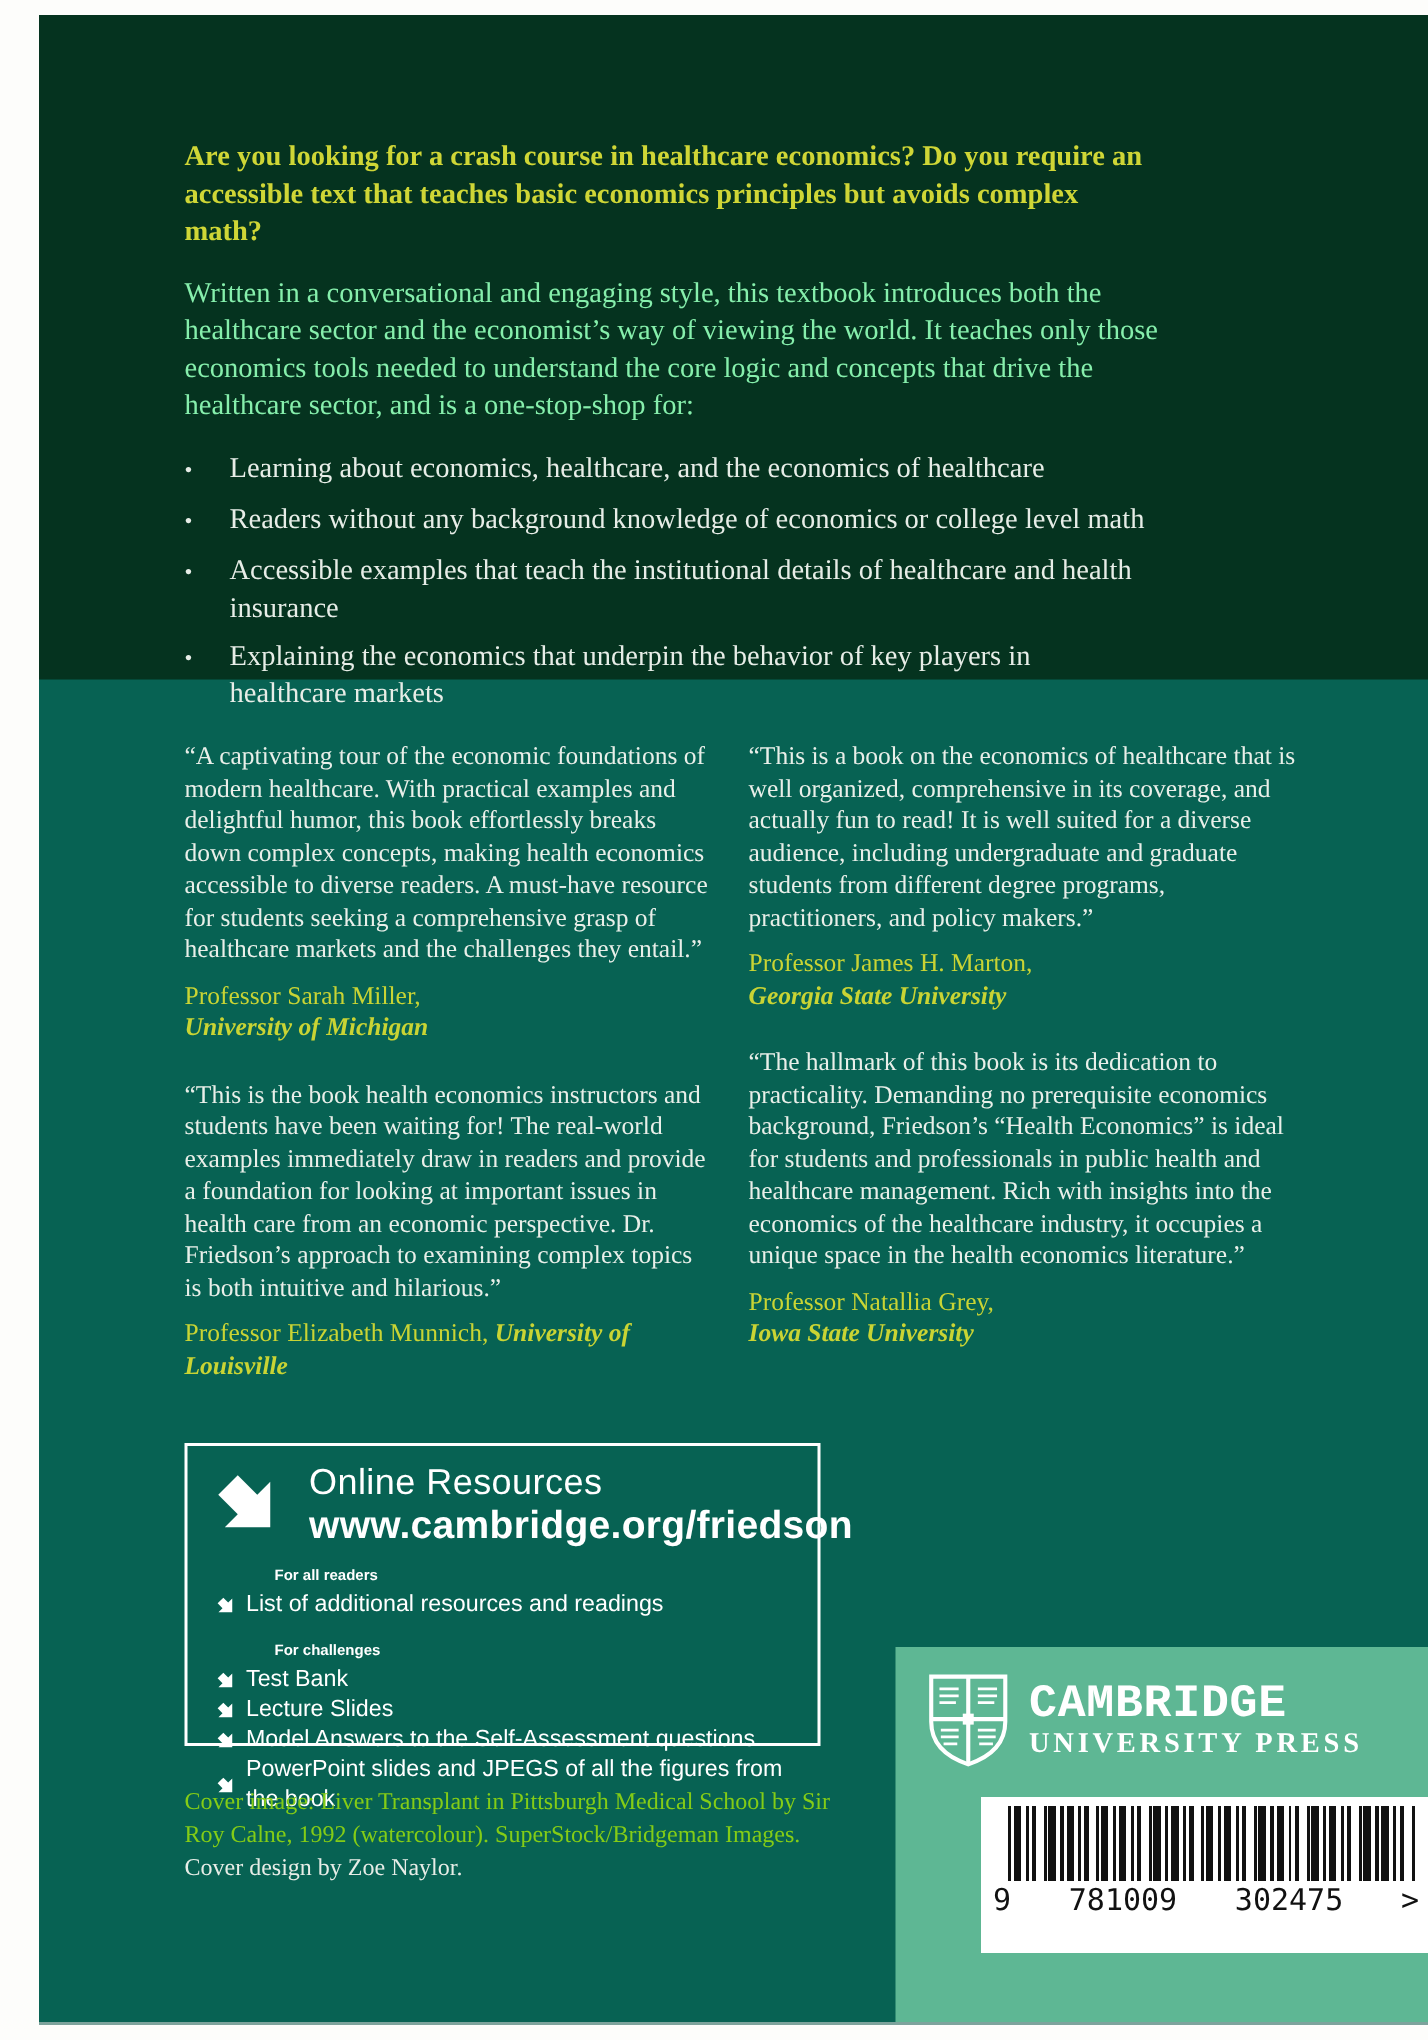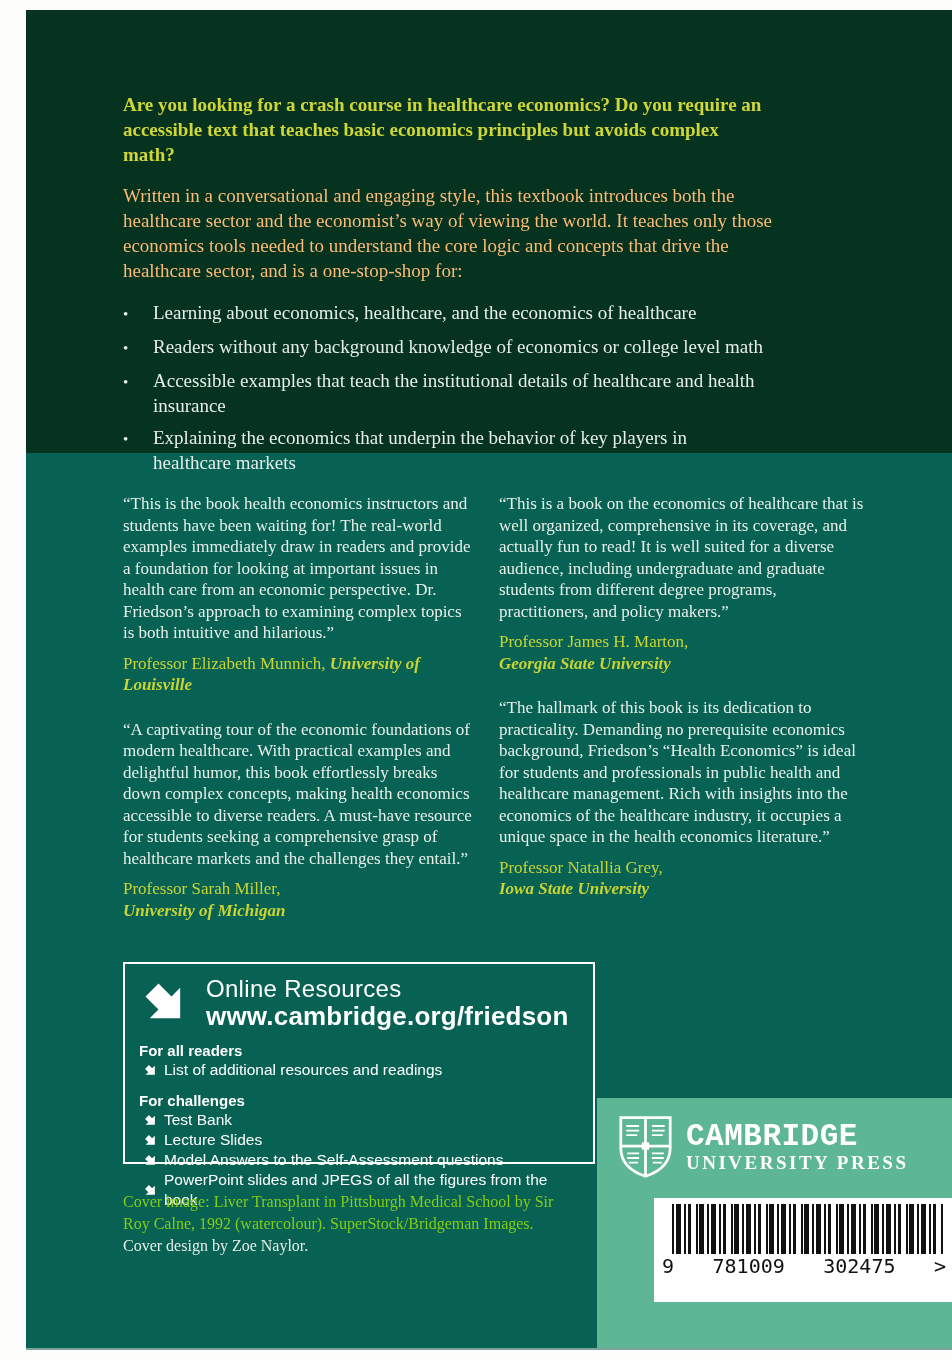--- a/index.html
+++ b/index.html
@@ -15,21 +15,21 @@
 
   
   .top-panel {
     position:absolute; left:0; top:0; right:0; height:443px;
     background:#05331f; padding:82px 0 0 97px;
   }
   .intro {
     width:648px; color:#cfd636; font-size:19px; line-height:25px; font-weight:bold;
   }
   .synopsis {
-    width:660px; color:#fdba74; font-size:19px; line-height:25px; margin-top:16px;
+    width:660px; color:#86efac; font-size:19px; line-height:25px; margin-top:16px;
   }
   ul.bullets { list-style:none; margin-top:17px; width:660px; }
   ul.bullets li {
     display:flex; color:#e7ede7; font-size:19px; line-height:25px; margin-bottom:7px;
   }
   ul.bullets .dot { width:30px; flex:0 0 30px; font-size:15px; padding-top:2px; }
   ul.bullets .btxt { width:615px; }
 
   
   .quotes {
@@ -41,30 +41,30 @@
   .quote {
     color:#e9efe9; font-size:17px; line-height:21.5px;
   }
   .attr { margin-top:8px; color:#c9d434; font-size:17px; line-height:21.5px; }
   .attr .affil { font-style:italic; font-weight:bold; }
   .quote + .attr { margin-top:9px; }
   .qblock + .qblock { margin-top:23px; }
 
   
   .resources-box {
-    position:absolute; left:97px; top:952px; width:472px; height:202px;
+    position:absolute; left:97px; top:952px; width:424px; height:202px;
     border:2px solid #ffffff; background:transparent; color:#ffffff;
     font-family:"Liberation Sans", sans-serif; padding:11px 10px 0 14px;
   }
   .res-header { display:flex; align-items:center; gap:15px; }
   .big-arrow { flex:0 0 52px; width:52px; height:52px; }
   .res-title { font-size:24px; line-height:27px; letter-spacing:.3px; }
   .res-url   { font-size:26px; line-height:28px; font-weight:bold; letter-spacing:.2px; }
   .res-section { margin-top:11px; }
-  .res-heading { font-weight:bold; font-size:15px; line-height:19px; }
+  .res-heading { font-weight:bold; font-size:10px; line-height:19px; margin-left:44px; }
   .res-item { display:flex; align-items:center; gap:7px; font-size:15.5px; line-height:20px; margin-left:5px; }
   .sm-arrow { width:13px; height:13px; flex:0 0 13px; }
 
   
   .credits {
     position:absolute; left:97px; top:1181px; width:436px;
     font-size:16px; line-height:22px;
   }
   .credits .img-credit { color:#84cc16; }
   .credits .design-credit { color:#e7ede7; display:block;font-family:Liberation Serif, serif; }
@@ -123,26 +123,26 @@
         <li>
           <span class="dot">•</span>
           <span class="btxt">Explaining the economics that underpin the behavior of key players in healthcare markets</span>
         </li>
       </ul>
     </section>
 
     <section class="quotes">
       <div class="qcol-left">
         <div class="qblock">
+          <p class="quote">“A captivating tour of the economic foundations of modern healthcare. With practical examples and delightful humor, this book effortlessly breaks down complex concepts, making health economics accessible to diverse readers. A must-have resource for students seeking a comprehensive grasp of healthcare markets and the challenges they entail.”</p>
+          <p class="attr"><span>Professor Sarah Miller,</span><br><span class="affil">University of Michigan</span></p>
+        </div>
+        <div class="qblock">
           <p class="quote">“This is the book health economics instructors and students have been waiting for! The real-world examples immediately draw in readers and provide a foundation for looking at important issues in health care from an economic perspective. Dr. Friedson’s approach to examining complex topics is both intuitive and hilarious.”</p>
           <p class="attr"><span>Professor Elizabeth Munnich, </span><span class="affil">University of Louisville</span></p>
-        </div>
-        <div class="qblock">
-          <p class="quote">“A captivating tour of the economic foundations of modern healthcare. With practical examples and delightful humor, this book effortlessly breaks down complex concepts, making health economics accessible to diverse readers. A must-have resource for students seeking a comprehensive grasp of healthcare markets and the challenges they entail.”</p>
-          <p class="attr"><span>Professor Sarah Miller,</span><br><span class="affil">University of Michigan</span></p>
         </div>
       </div>
       <div class="qcol-right">
         <div class="qblock">
           <p class="quote">“This is a book on the economics of healthcare that is well organized, comprehensive in its coverage, and actually fun to read!  It is well suited for a diverse audience, including undergraduate and graduate students from different degree programs, practitioners, and policy makers.”</p>
           <p class="attr"><span>Professor James H. Marton,</span><br><span class="affil">Georgia State University</span></p>
         </div>
         <div class="qblock">
           <p class="quote">“The hallmark of this book is its dedication to practicality. Demanding no prerequisite economics background, Friedson’s “Health Economics” is ideal for students and professionals in public health and healthcare management. Rich with insights into the economics of the healthcare industry, it occupies a unique space in the health economics literature.”</p>
           <p class="attr"><span>Professor Natallia Grey,</span><br><span class="affil">Iowa State University</span></p>

